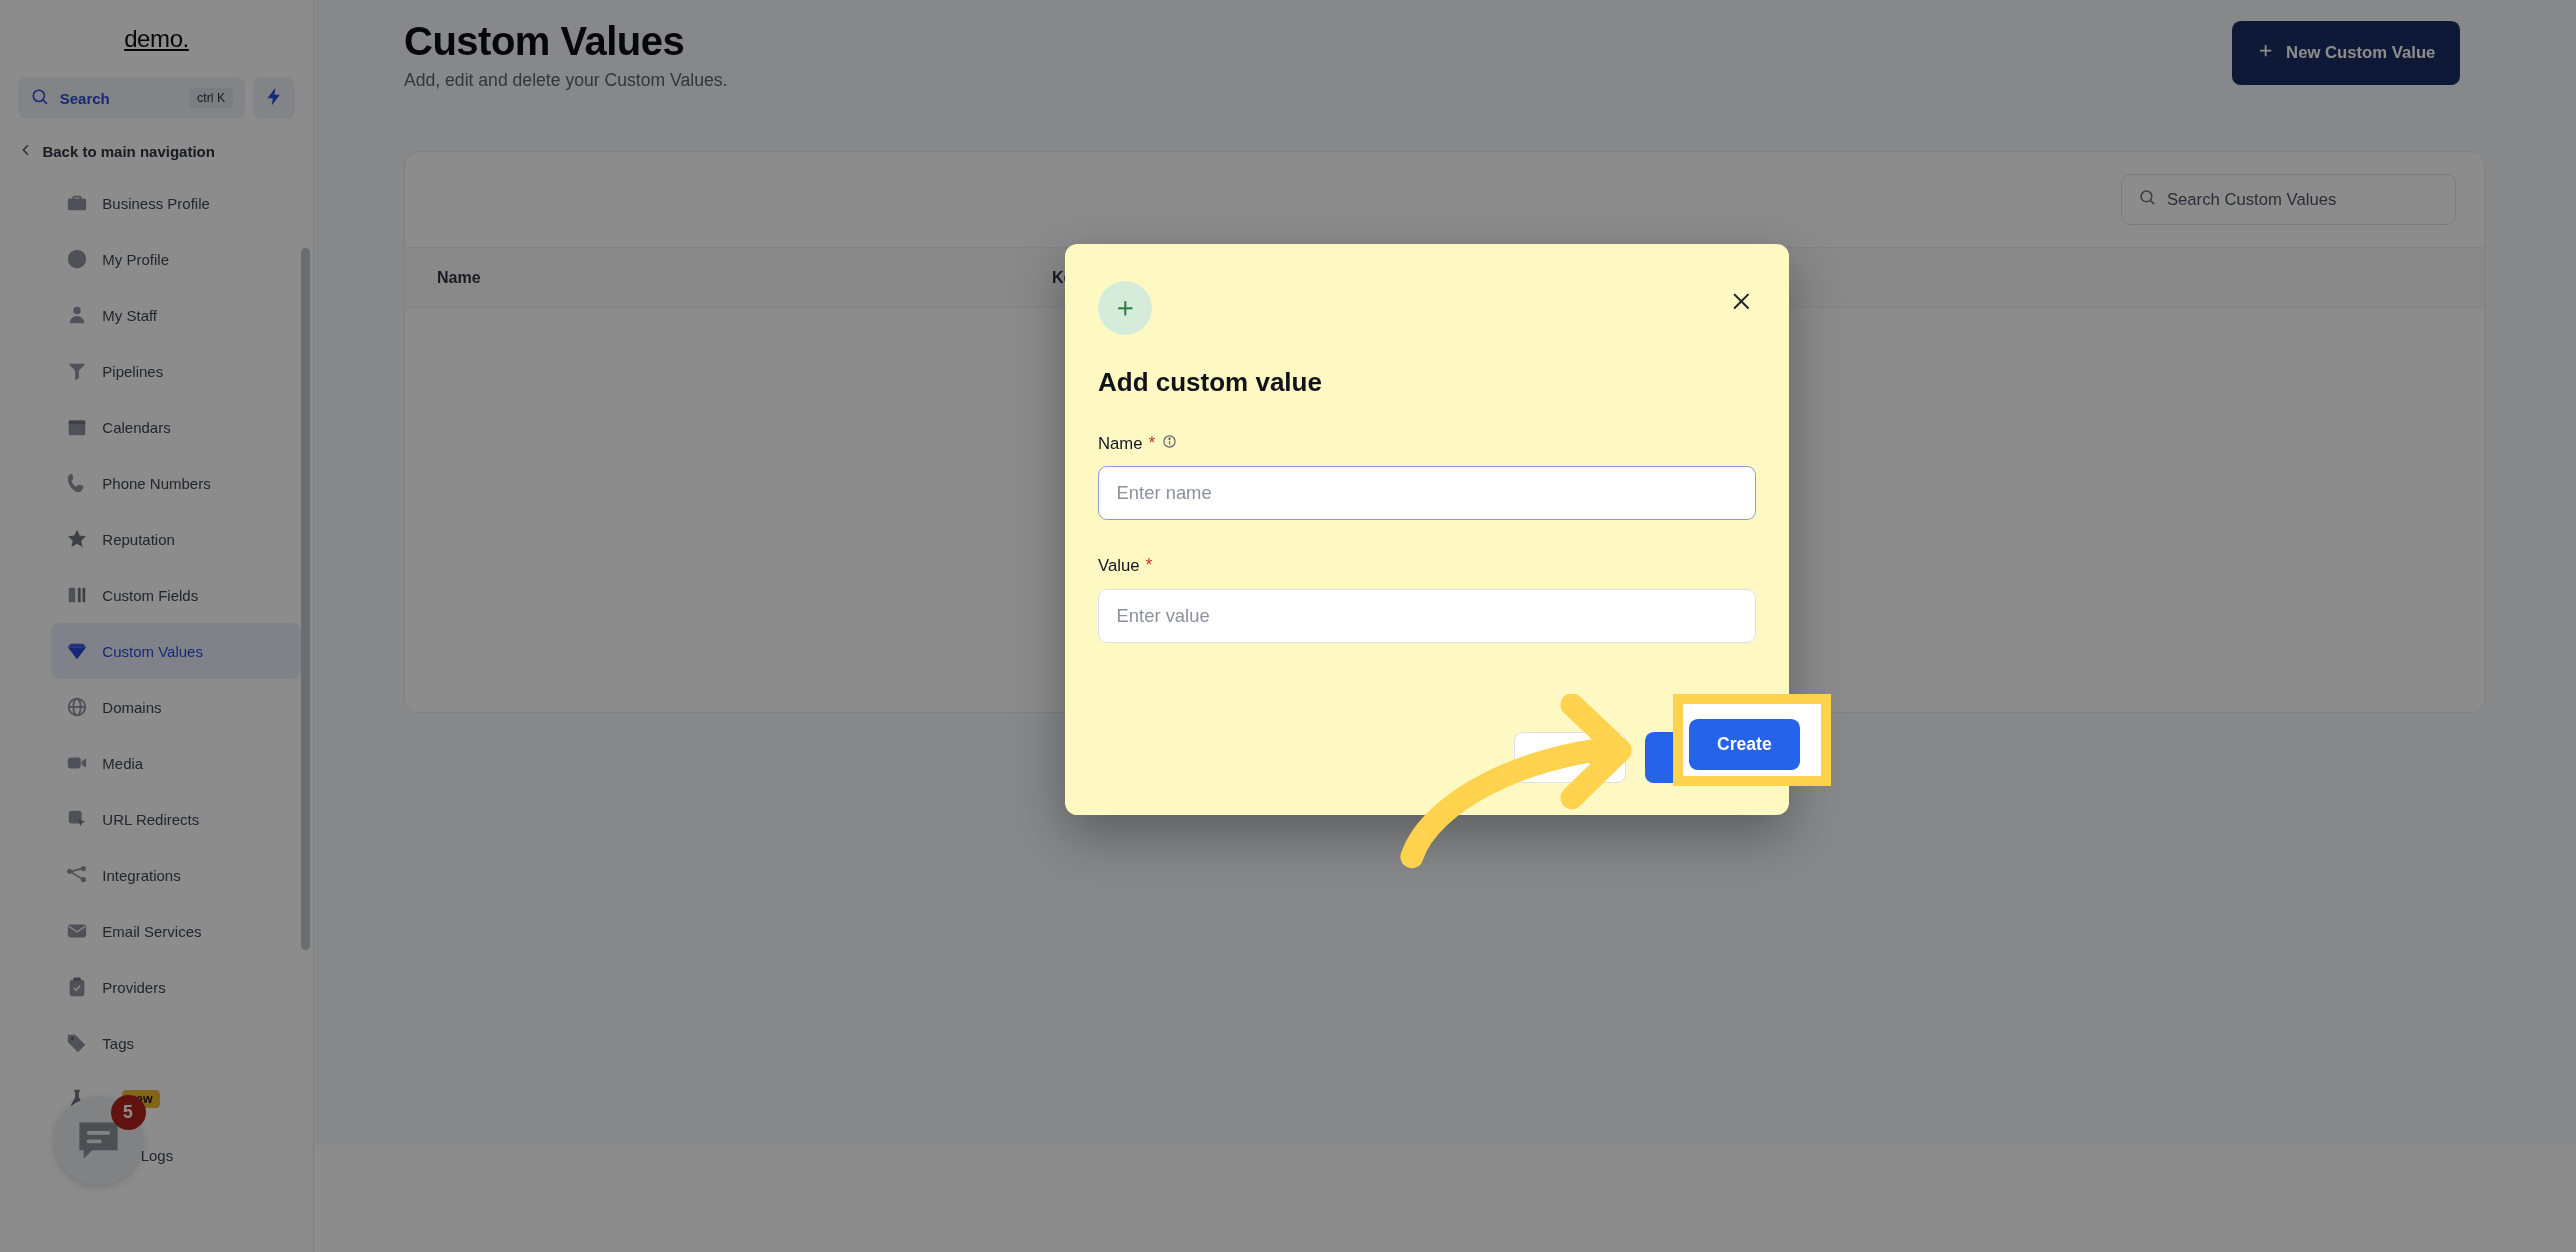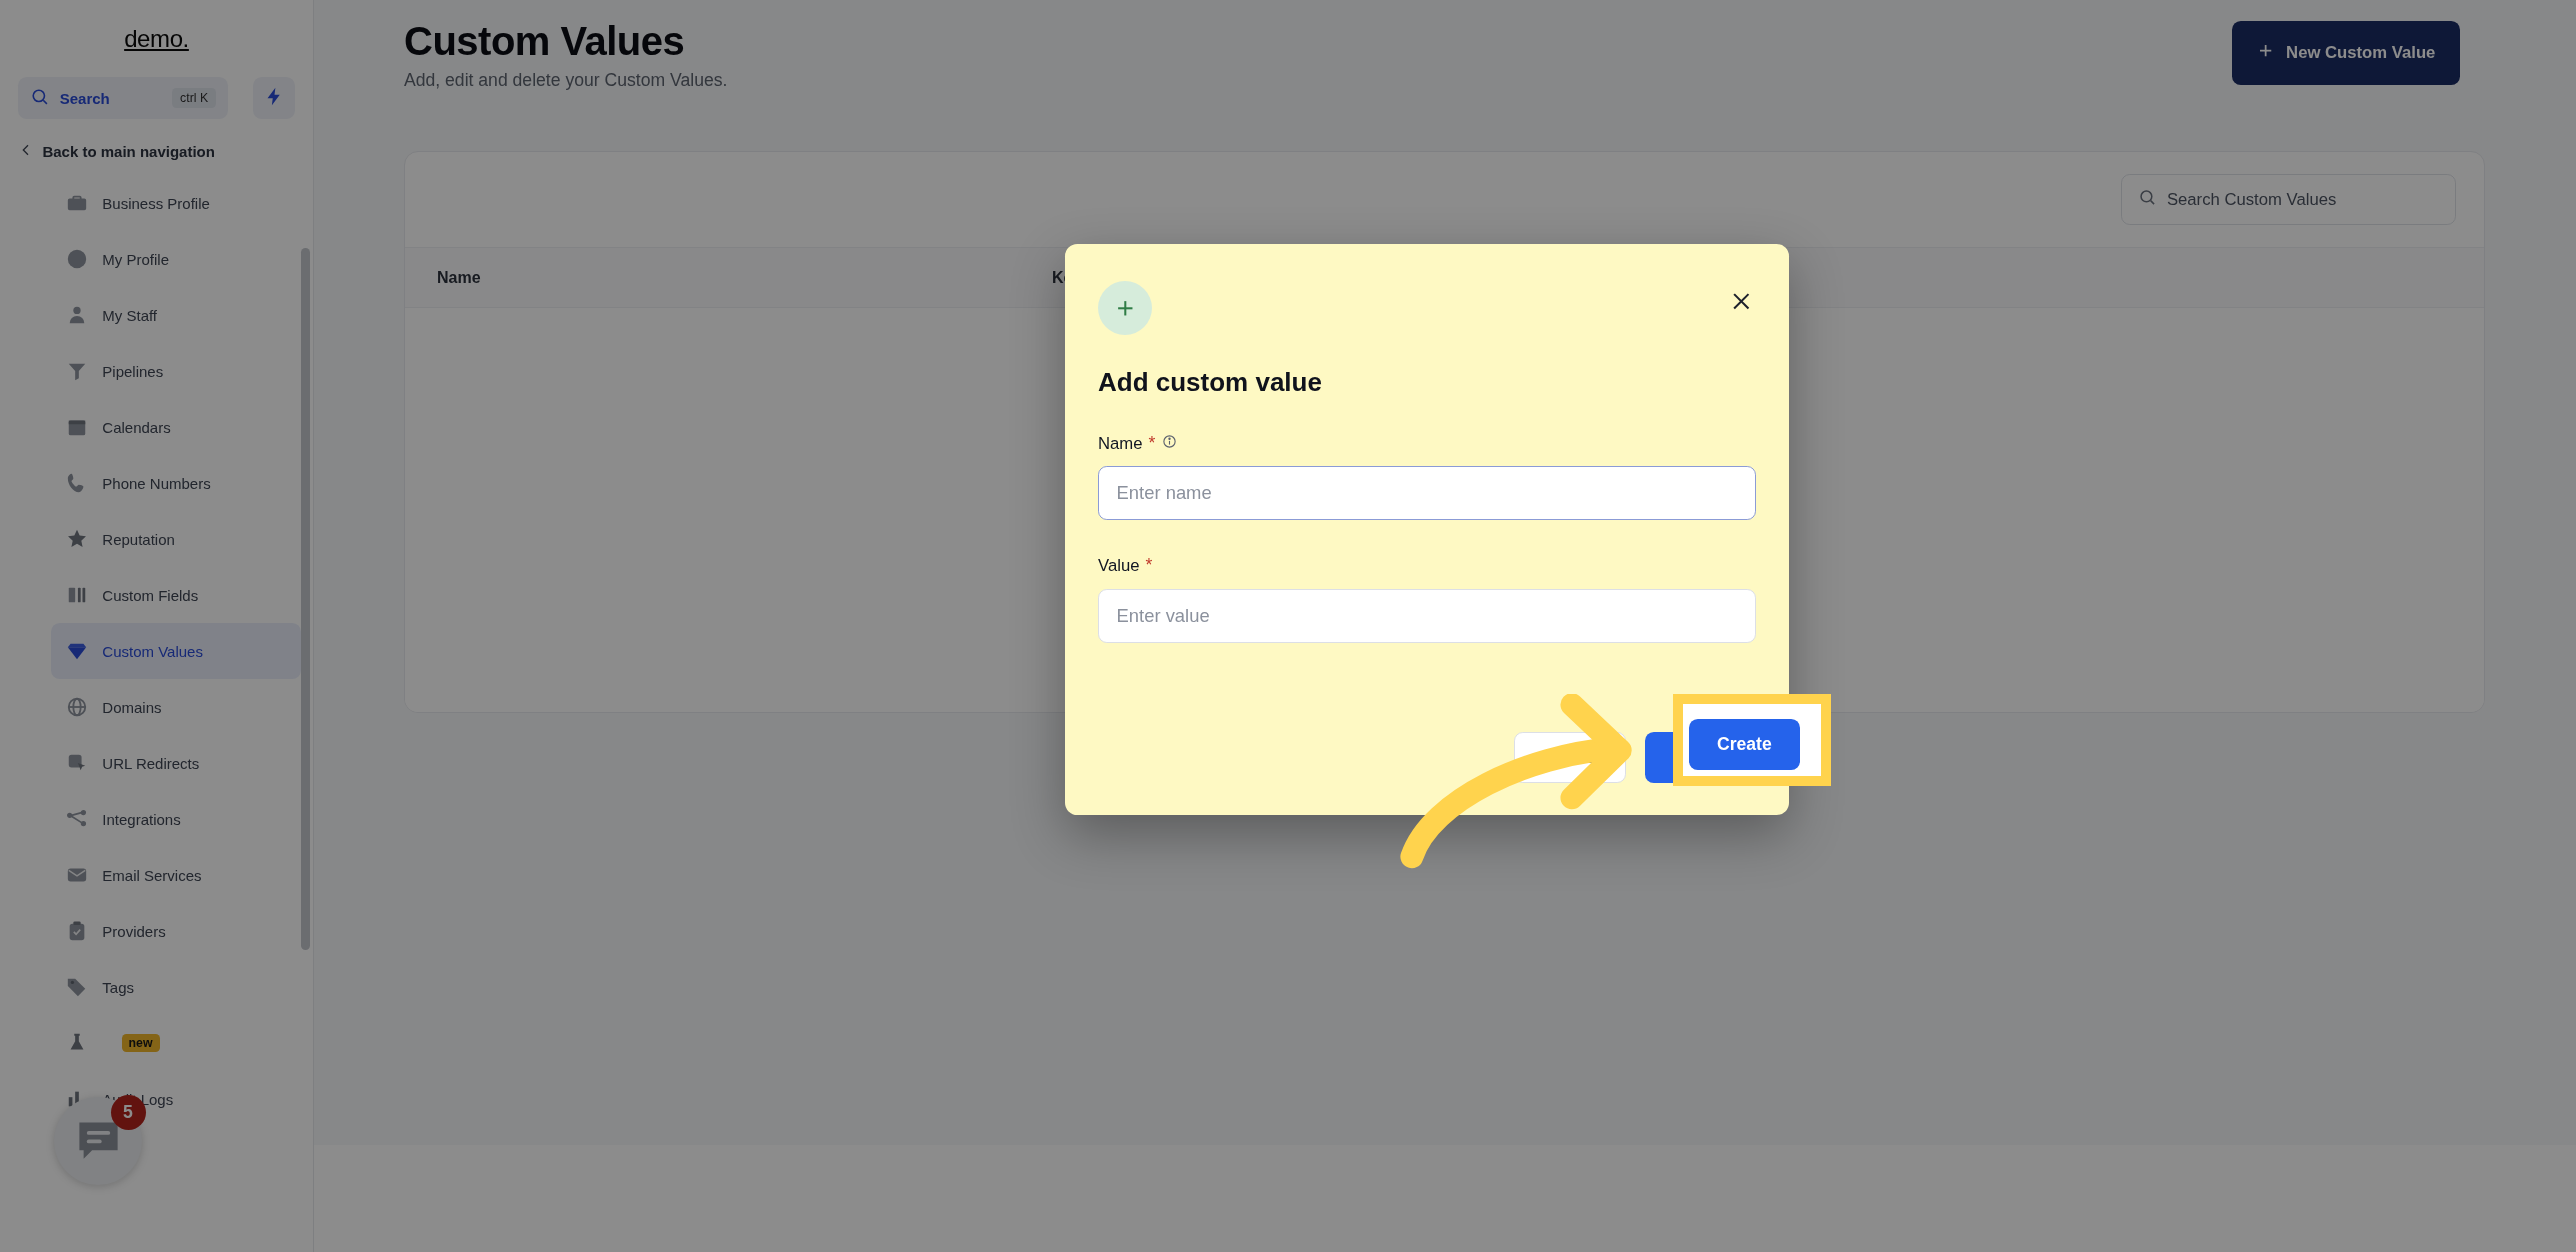--- a/index.html
+++ b/index.html
@@ -18,21 +18,21 @@
     background: #ffffff;
     border-right: 0.9px solid #e5e7eb;
     overflow: hidden;
   }
   .brand {
     height: 54px; display: flex; align-items: center; justify-content: center;
     font-size: 24px; font-weight: 400; color: #0b0b0b;
     letter-spacing: -0.4px; padding-top: 23px; text-decoration: underline;
   }
   .search-row {
-    display: flex; align-items: flex-end; gap: 25px;
+    display: flex; align-items: flex-end; gap: 8px;
     padding: 0 17.6px; margin-top: 23px;
   }
   .search-box {
     flex: 1; height: 42px; background: #eef1f8; border-radius: 8.8px;
     display: flex; align-items: center; padding: 0 12.3px; gap: 10.5px;
     cursor: pointer;
   }
   .search-box .lbl { color: #2a4bd7; font-size: 15px; font-weight: 600; flex: 1; }
   .kbd {
     background: #dfe3ec; border-radius: 4.4px; font-size: 12.3px; color: #323232;
@@ -324,20 +324,29 @@
         <span class="nav-ico">
           <svg viewBox="0 0 24 24" fill="none" stroke="#8e949e" stroke-width="2">
               <circle cx="12" cy="12" r="9"></circle>
               <ellipse cx="12" cy="12" rx="4" ry="9"></ellipse>
               <line x1="3" y1="12" x2="21" y2="12"></line>
             </svg>
         </span>
         <span>Domains</span>
       </div>
 
+      <div class="nav-item">
+        <span class="nav-ico">
+          <svg viewBox="0 0 24 24" fill="#8e949e">
+              <rect x="2" y="6" width="14" height="12" rx="3"></rect>
+              <path d="M17 10l5-3v10l-5-3z"></path>
+            </svg>
+        </span>
+        <span>Media</span>
+      </div>
 
       <div class="nav-item">
         <span class="nav-ico">
           <svg viewBox="0 0 24 24" fill="#8e949e">
               <rect x="3" y="3" width="14" height="14" rx="3"></rect>
               <path d="M13 12l8 3-3.4 1.2L16 20z" fill="#6f757f"></path>
             </svg>
         </span>
         <span>URL Redirects</span>
       </div>

